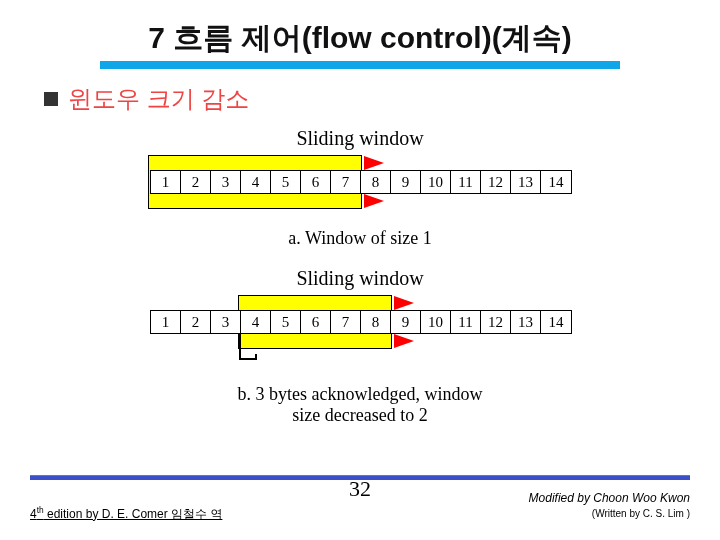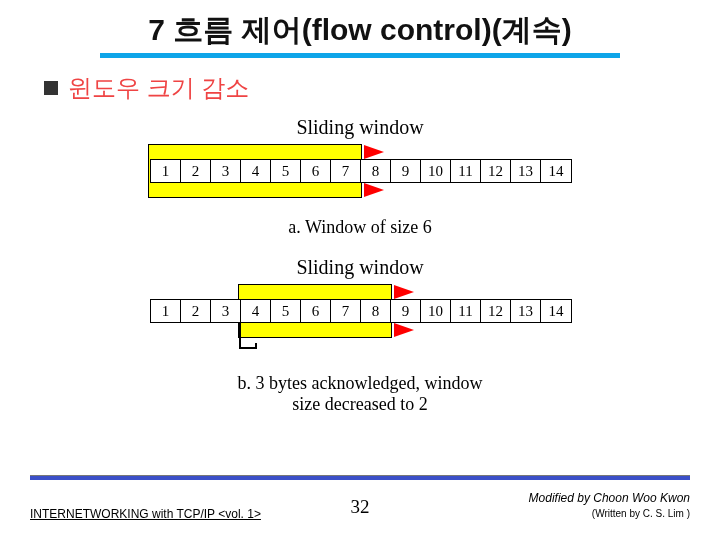--- a/index.html
+++ b/index.html
@@ -11,23 +11,23 @@
     position: relative;
     overflow: hidden;
   }
   .title {
     text-align: center;
     font-size: 30px;
     font-weight: bold;
     color: #111;
     padding-top: 10px;
     font-family: "Malgun Gothic", Arial, sans-serif;
-    border-bottom: 5px solid #0ea5e9;
+    border-bottom: 8px solid #0ea5e9;
     width: 520px;
-    margin: 0 auto 14px auto;
+    margin: 8px auto 14px auto;
     padding-bottom: 2px;
   }
   .bullet-row {
     display: flex;
     align-items: center;
     margin-left: 44px;
     margin-top: 4px;
   }
   .bullet-row .sq {
     width: 14px; height: 14px; background: #333; margin-right: 10px;
@@ -115,25 +115,25 @@
     font-size: 12px;
   }
   .footer .left {
     font-family: Arial, sans-serif;
     line-height: 1.35;
     text-align: left;
   }
   .footer .left .u { text-decoration: underline; }
   .footer .center {
     font-family: "Times New Roman", serif;
-    font-size: 19px;
+    font-size: 22px;
     position: absolute;
     left: 50%;
     transform: translateX(-50%);
-    bottom: 4px;
+    bottom: 20px;
   }
   .footer .right {
     font-family: Arial, sans-serif;
     text-align: right;
     line-height: 1.3;
   }
   .footer .right .i { font-style: italic; }
   .footer .right .sm { font-size: 10px; padding-left: 24px; }
   .sup { font-size: 0.7em; vertical-align: super; }
 </style>
@@ -164,21 +164,21 @@
         <div class="cell">9</div>
         <div class="cell">10</div>
         <div class="cell">11</div>
         <div class="cell">12</div>
         <div class="cell">13</div>
         <div class="cell">14</div>
       </div>
     <div class="arrow-right" id="arrow-a-top" style="left: 214px; top: 2px;"></div>
     <div class="arrow-right" id="arrow-a-bot" style="left: 214px; top: 40px;"></div>
   </div>
-  <div class="caption">a. Window of size 6</div>
+  <div class="caption">a. Window of size 1</div>
 
   <div class="window-label" style="margin-top:18px;">Sliding window</div>
   <div class="slider-block" id="block-b">
     <div class="slider-highlight" id="hl-b" style="left: 88px; top: 1px; width: 154px;"></div>
     <div class="cells" id="cells-b">
         <div class="cell">1</div>
         <div class="cell">2</div>
         <div class="cell">3</div>
         <div class="cell">4</div>
         <div class="cell">5</div>
@@ -205,20 +205,23 @@
 
 </div>
 
 <div class="footer-line">
   <div class="fl1"></div>
     <div class="fl2"></div>
 </div>
 
 <div class="footer">
   <div class="left">
-    <span class="u">INTERNETWORKING with TCP/IP &lt;vol. 1&gt;</span><br>
+    <br>
+    <span class="u">
+      <span>4</span><span class="sup">th</span><span> edition by D. E. Comer 임철수 역</span>
+    </span>
   </div>
   <div class="center">32</div>
   <div class="right">
     <span class="i">Modified by Choon Woo Kwon</span><br>
     <span class="sm">(Written by C. S. Lim )</span>
   </div>
 </div>
 
 </body></html>

